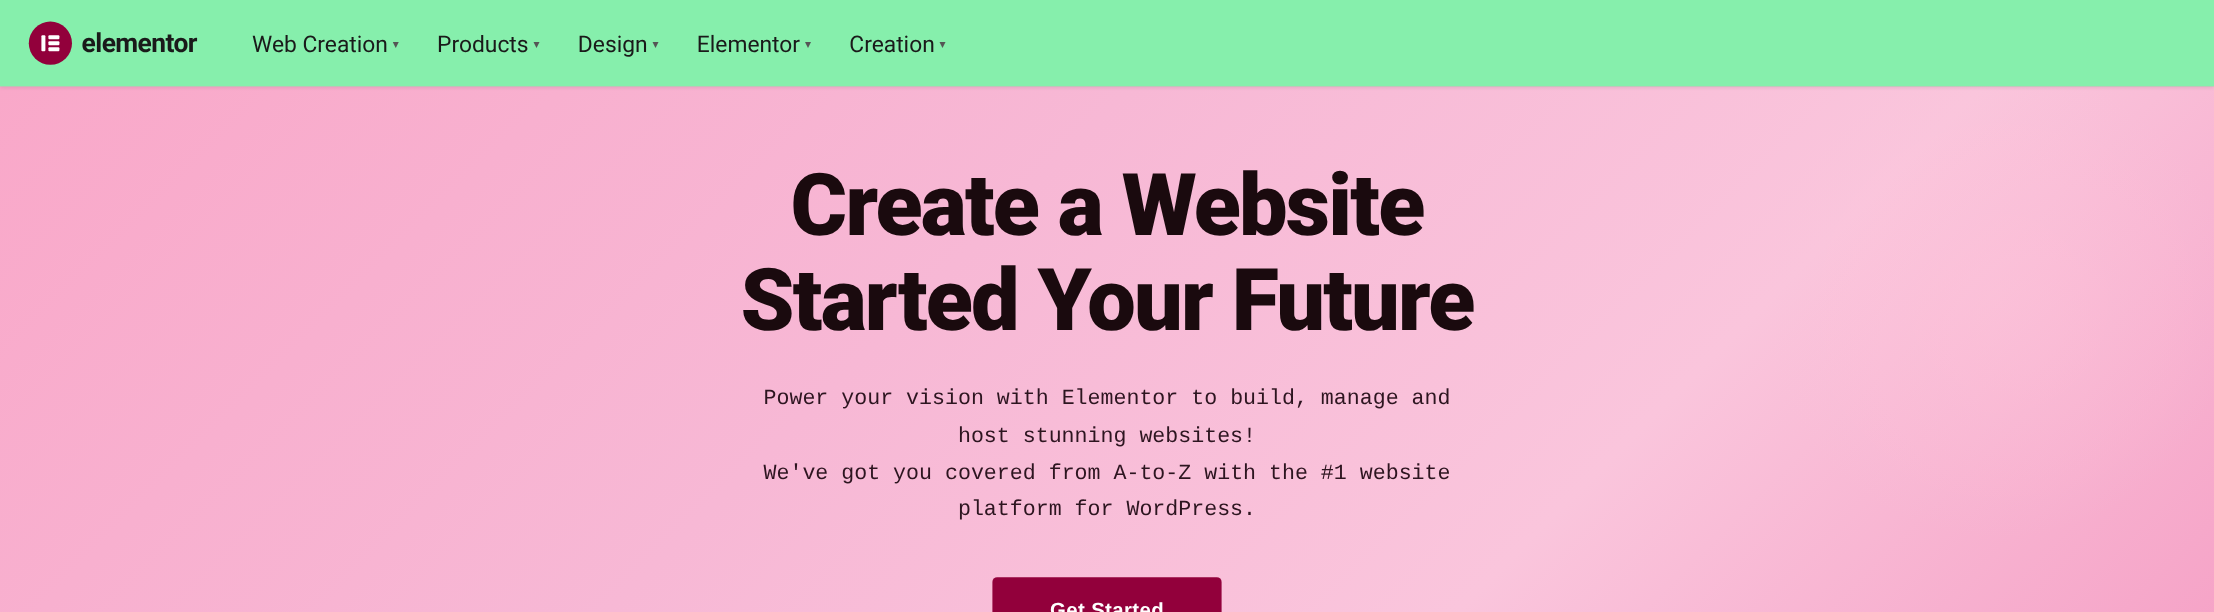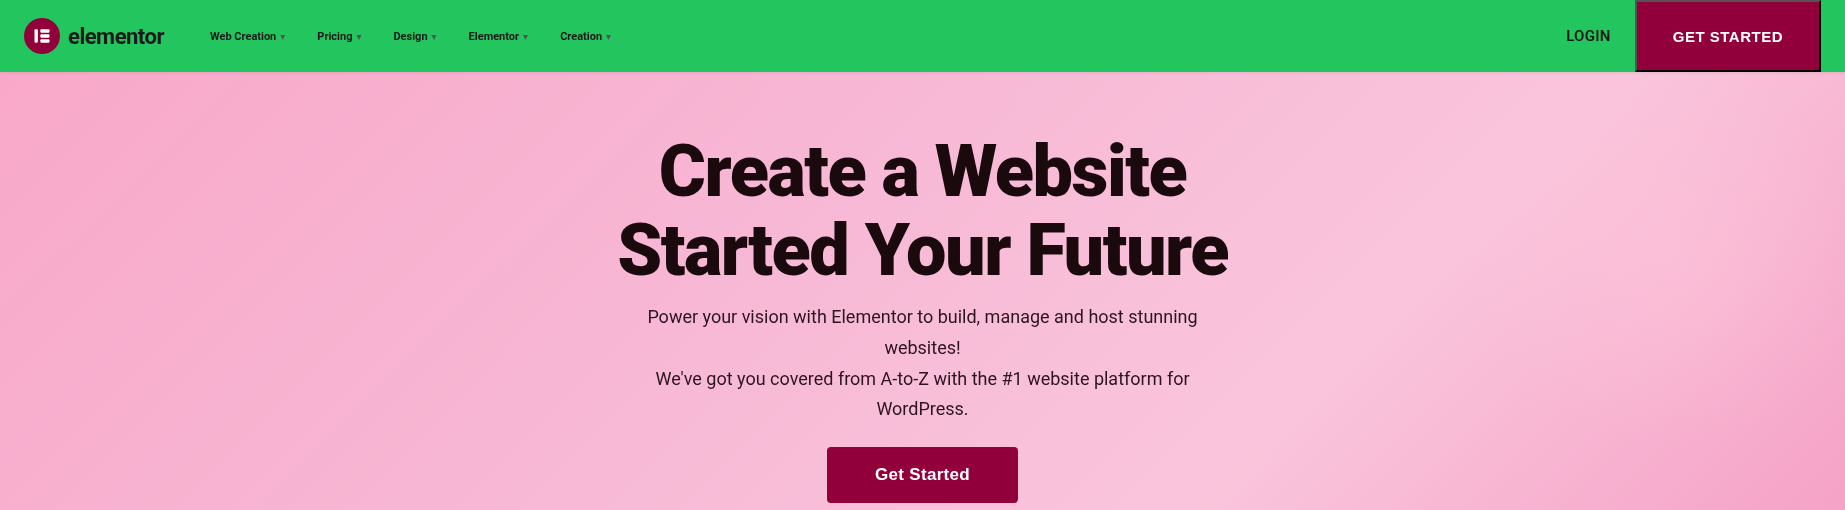--- a/index.html
+++ b/index.html
@@ -13,21 +13,21 @@
       background: #f9a8c9;
       width: 1845px;
       min-height: 510px;
       overflow-x: hidden;
     }
 
     
     .navbar {
       display: flex;
       align-items: center;
-      background: #22c55e;
+      background: #86efac;
       height: 72px;
       padding: 0 24px;
       position: relative;
       z-index: 100;
       box-shadow: 0 1px 3px rgba(0,0,0,0.08);
     }
 
     .logo-area {
       display: flex;
       align-items: center;
@@ -70,22 +70,22 @@
       display: flex;
       align-items: center;
       gap: 4px;
       padding: 8px 14px;
       cursor: pointer;
       border-radius: 4px;
       text-decoration: none;
     }
 
     .nav-item-label {
-      font-size: 11px;
-      font-weight: 700;
+      font-size: 19px;
+      font-weight: 400;
       color: #1a1a1a;
     }
 
     .nav-chevron {
       font-size: 10px;
       color: #555;
       margin-top: 1px;
     }
 
     .nav-right {
@@ -142,31 +142,32 @@
       height: 400px;
       background: radial-gradient(circle, rgba(255,200,220,0.4) 0%, transparent 70%);
       border-radius: 50%;
     }
 
     .hero-title {
       font-size: 72px;
       font-weight: 900;
       color: #1a0a0e;
       line-height: 1.1;
-      margin-bottom: 12px;
+      margin-bottom: 28px;
       letter-spacing: -1.5px;
     }
 
     .hero-subtitle {
       font-size: 18px;
       font-weight: 400;
       color: #2d1520;
       line-height: 1.7;
       max-width: 620px;
-      margin-bottom: 22px;
+      margin-bottom: 40px;
+      font-family: Liberation Mono, monospace;
     }
 
     .hero-cta {
       background: #92003b;
       color: #ffffff;
       font-size: 17px;
       font-weight: 700;
       padding: 18px 48px;
       border-radius: 4px;
       cursor: pointer;
@@ -189,41 +190,37 @@
     </div>
     <span class="logo-text">elementor</span>
   </a>
 
   <div class="nav-links">
     <a class="nav-item" href="#">
       <span class="nav-item-label">Web Creation</span>
       <span class="nav-chevron">▾</span>
     </a>
     <a class="nav-item" href="#">
-      <span class="nav-item-label">Pricing</span>
+      <span class="nav-item-label">Products</span>
       <span class="nav-chevron">▾</span>
     </a>
     <a class="nav-item" href="#">
       <span class="nav-item-label">Design</span>
       <span class="nav-chevron">▾</span>
     </a>
     <a class="nav-item" href="#">
       <span class="nav-item-label">Elementor</span>
       <span class="nav-chevron">▾</span>
     </a>
     <a class="nav-item" href="#">
       <span class="nav-item-label">Creation</span>
       <span class="nav-chevron">▾</span>
     </a>
   </div>
 
-  <div class="nav-right">
-    <a class="login-btn" href="#">LOGIN</a>
-    <button class="get-started-btn">GET STARTED</button>
-  </div>
 </nav>
 
 <section class="hero">
   <h1 class="hero-title">
     <span>Create a Website</span><br>
     <span>Started Your Future</span>
   </h1>
   <p class="hero-subtitle">
     <span>Power your vision with Elementor to build, manage and host stunning websites!</span><br>
     <span>We've got you covered from A-to-Z with the #1 website platform for WordPress.</span>

